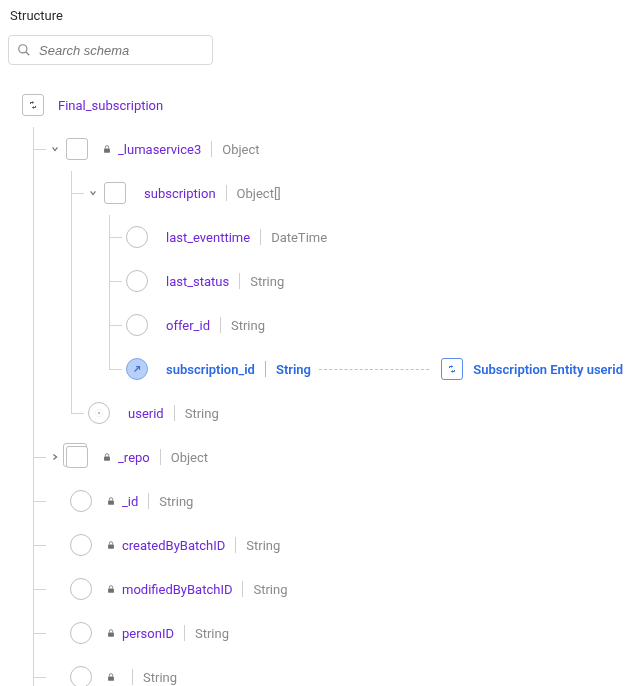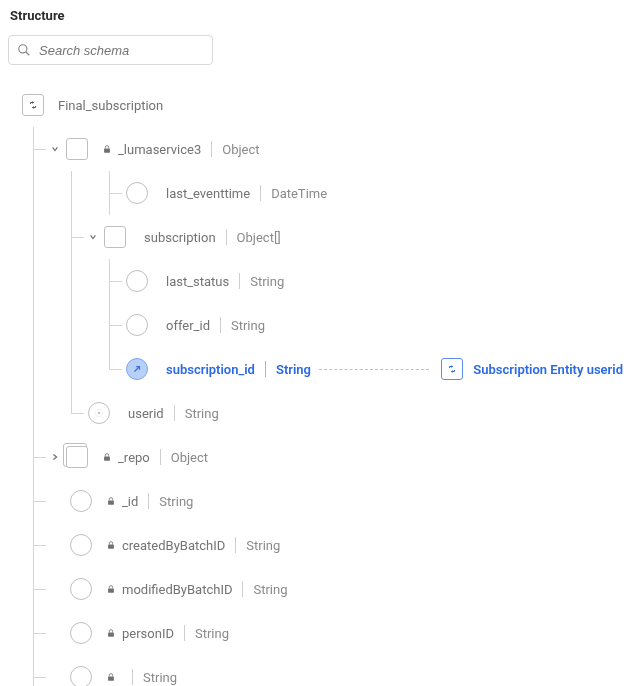--- a/index.html
+++ b/index.html
@@ -6,21 +6,21 @@
   body {
     margin: 0;
     padding: 8px;
     font-family: -apple-system, BlinkMacSystemFont, "Segoe UI", Roboto, sans-serif;
     font-size: 13px;
     color: #2c2c2c;
     background: #fff;
     width: 631px;
   }
   .section-title {
-    font-weight: 700;
+    font-weight: 400;
     font-size: 13px;
     margin: 0 0 12px 2px;
   }
   .search-wrap {
     display: flex;
     align-items: center;
     border: 1px solid #d9d9d9;
     border-radius: 4px;
     padding: 4px 8px;
     width: 205px;
@@ -94,21 +94,21 @@
     display:flex; align-items:center; justify-content:center;
   }
   .leaf-circ.sel {
     background: #b8d0f7;
     border-color: #7aa6ef;
   }
   .leaf-circ.identity svg { opacity: .6; }
 
   .lock { color: #707070; margin: 0 6px 0 14px; display:inline-flex; }
 
-  .name { color: #737373; }
+  .name { color: #6d28d9; }
   .name.blue { color: #2b6ae3; font-weight: 600; }
   .sep {
     display:inline-block;
     width: 1px; height: 16px;
     background: #cfcfcf;
     margin: 0 10px;
     vertical-align: middle;
   }
   .type { color: #8a8a8a; }
   .type.blue { color: #2b6ae3; font-weight: 600; }
@@ -192,61 +192,61 @@
     <span class="sep"></span>
     <span class="type">Object</span>
   </div>
 
   <div class="row">
     <span class="ind" style="width:14px"></span>
     <span class="conn">
         <span class="vline-full"></span>
       </span>
     <span class="gap"></span>
-      <span class="ind" style="width:10px"></span>
-    <span class="conn">
-        <span class="vline-full"></span>
-      </span>
-    <span class="gap"></span>
-      <span class="ind" style="width:10px"></span>
-    <span class="conn">
-        <span class="vline-full"></span>
-        <span class="hline"></span>
-      </span>
-    <span class="gap"></span>
-    <span class="leaf-circ"></span>
-    <span class="ind" style="width:18px"></span>
-    <span class="name">last_eventtime</span>
-    <span class="sep"></span>
-    <span class="type">DateTime</span>
-  </div>
-
-  <div class="row">
-    <span class="ind" style="width:14px"></span>
-    <span class="conn">
-        <span class="vline-full"></span>
-      </span>
-    <span class="gap"></span>
     <span class="ind" style="width:10px"></span>
     <span class="conn">
         <span class="vline-full"></span>
         <span class="hline"></span>
       </span>
     <span class="gap"></span>
     <span class="chev">
         <svg width="8" height="8" viewBox="0 0 10 10">
           <polyline points="2,3 5,7 8,3" fill="none" stroke="#707070" stroke-width="1.5"></polyline>
         </svg>
       </span>
     <span class="gap"></span>
     <span class="node-box"></span>
     <span class="ind" style="width:18px"></span>
     <span class="name">subscription</span>
     <span class="sep"></span>
     <span class="type">Object[]</span>
+  </div>
+
+  <div class="row">
+    <span class="ind" style="width:14px"></span>
+    <span class="conn">
+        <span class="vline-full"></span>
+      </span>
+    <span class="gap"></span>
+      <span class="ind" style="width:10px"></span>
+    <span class="conn">
+        <span class="vline-full"></span>
+      </span>
+    <span class="gap"></span>
+      <span class="ind" style="width:10px"></span>
+    <span class="conn">
+        <span class="vline-full"></span>
+        <span class="hline"></span>
+      </span>
+    <span class="gap"></span>
+    <span class="leaf-circ"></span>
+    <span class="ind" style="width:18px"></span>
+    <span class="name">last_eventtime</span>
+    <span class="sep"></span>
+    <span class="type">DateTime</span>
   </div>
 
   <div class="row">
     <span class="ind" style="width:14px"></span>
     <span class="conn">
         <span class="vline-full"></span>
       </span>
     <span class="gap"></span>
       <span class="ind" style="width:10px"></span>
     <span class="conn">

